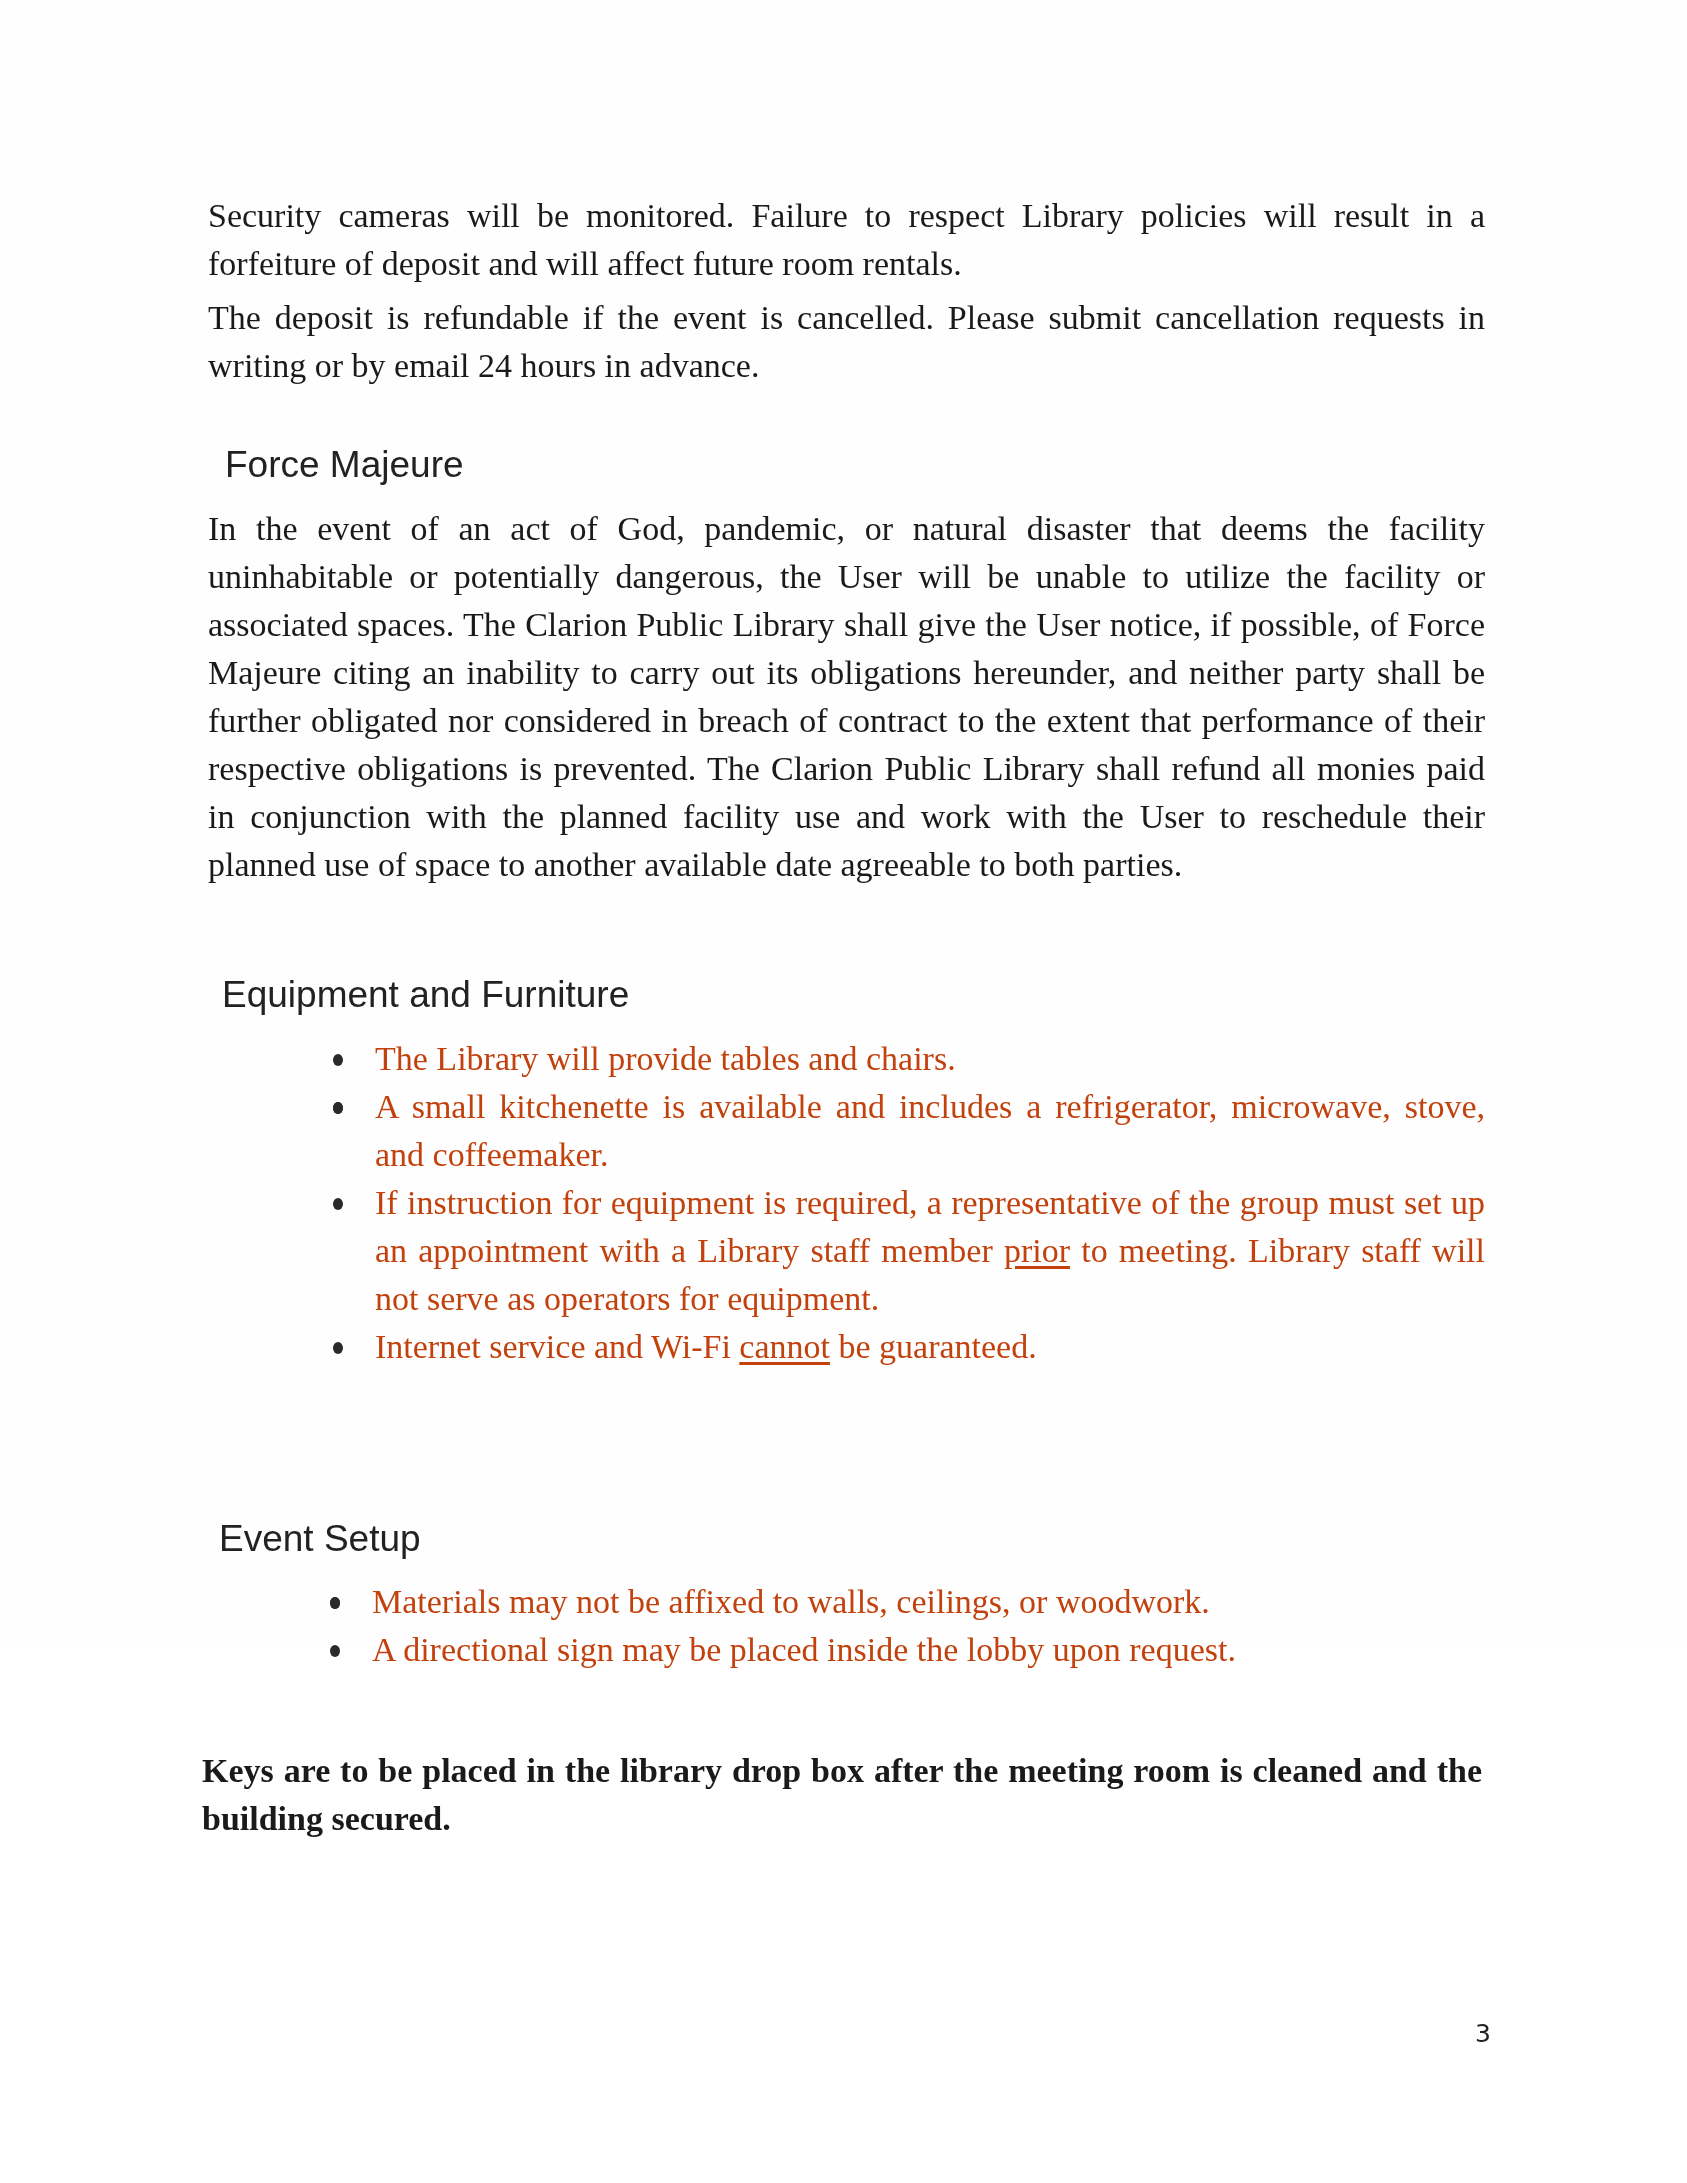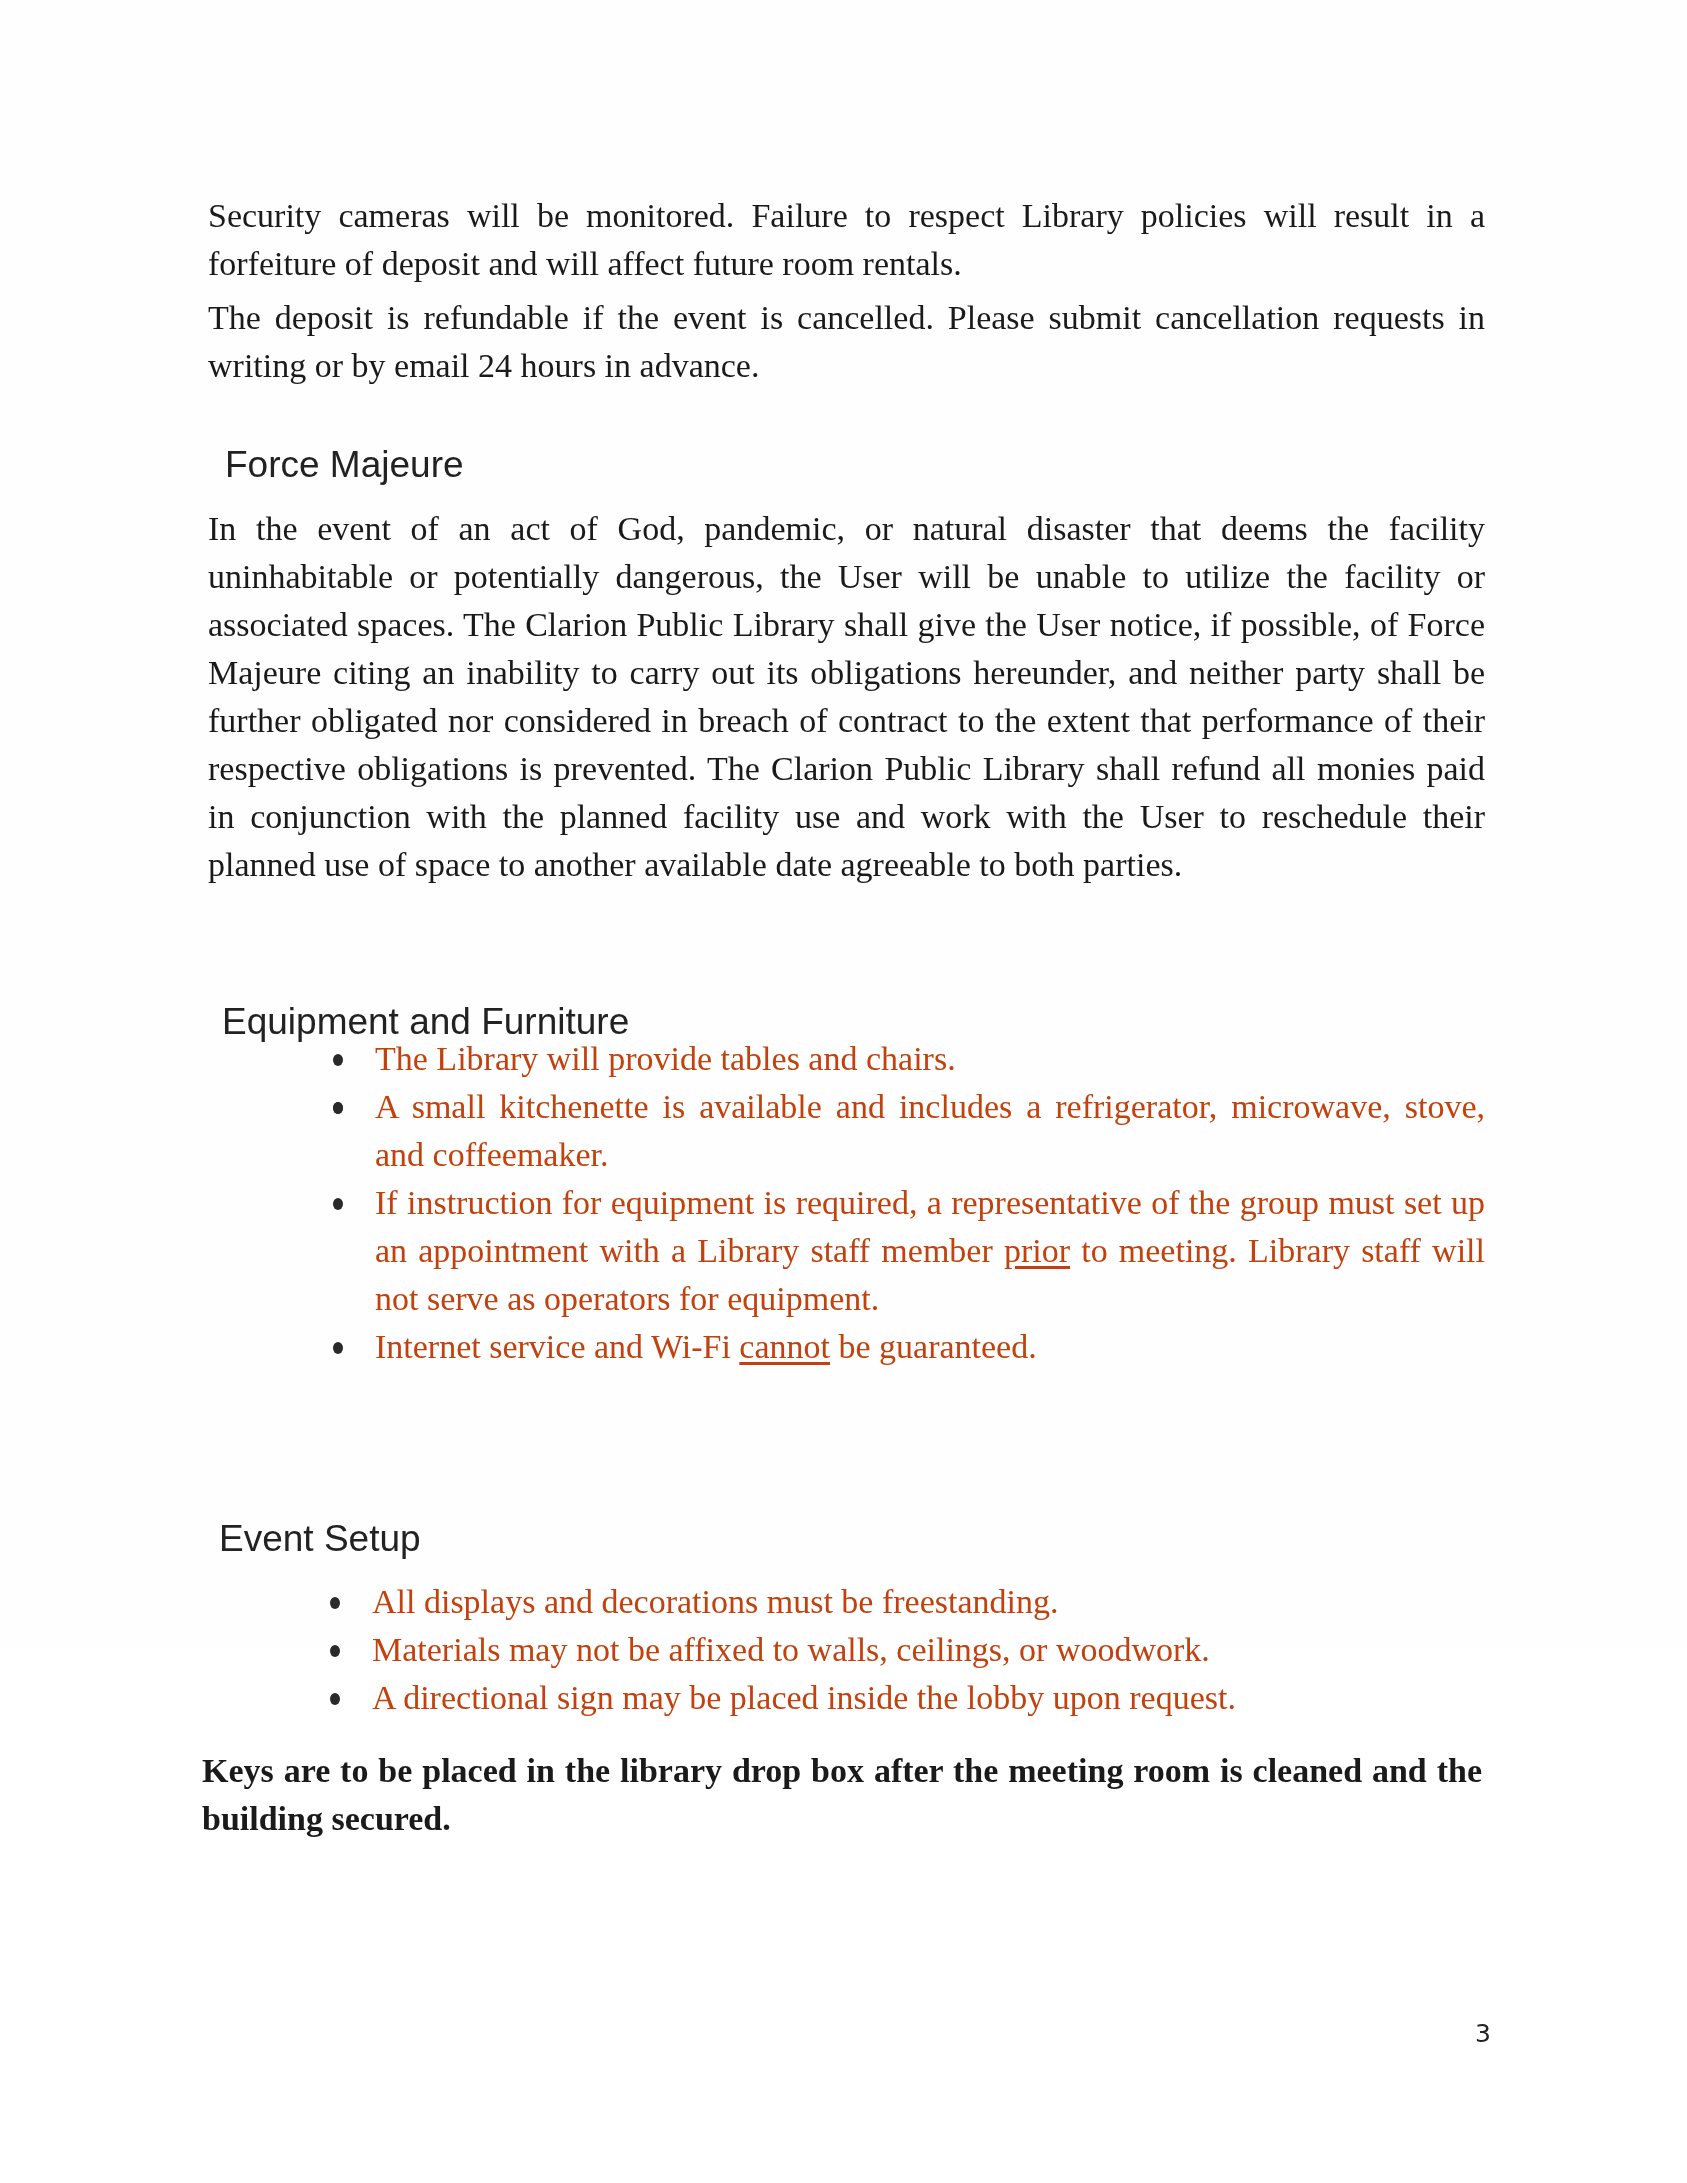--- a/index.html
+++ b/index.html
@@ -65,21 +65,21 @@
 <div class="page">
 
   <p class="body-text" style="left:208px; top:192px; width:1277px;">Security cameras will be monitored. Failure to respect Library policies will result in a forfeiture of deposit and will affect future room rentals.</p>
 
   <p class="body-text" style="left:208px; top:294px; width:1277px;">The deposit is refundable if the event is cancelled. Please submit cancellation requests in writing or by email 24 hours in advance.</p>
 
   <h2 class="heading" style="left:208px; top:425px;">Force Majeure</h2>
 
   <p class="body-text" style="left:208px; top:505px; width:1277px;">In the event of an act of God, pandemic, or natural disaster that deems the facility uninhabitable or potentially dangerous, the User will be unable to utilize the facility or associated spaces. The Clarion Public Library shall give the User notice, if possible, of Force Majeure citing an inability to carry out its obligations hereunder, and neither party shall be further obligated nor considered in breach of contract to the extent that performance of their respective obligations is prevented. The Clarion Public Library shall refund all monies paid in conjunction with the planned facility use and work with the User to reschedule their planned use of space to another available date agreeable to both parties.</p>
 
-  <h2 class="heading" style="left:205px; top:982px;">Equipment and Furniture</h2>
+  <h2 class="heading" style="left:205px; top:955px;">Equipment and Furniture</h2>
 
   <ul class="bullets" style="left:329px; top:1035px; width:1156px;">
     <li>
       <span class="bullet"></span>
       <span>The Library will provide tables and chairs.</span>
     </li>
     <li>
       <span class="bullet"></span>
     </li>
     <li>
@@ -94,21 +94,20 @@
       <span class="bullet"></span>
       <span>Internet service and Wi-Fi </span><span class="u">cannot</span><span> be guaranteed.</span>
     </li>
   </ul>
 
   <h2 class="heading" style="left:202px; top:1499px;">Event Setup</h2>
 
   <ul class="bullets" style="left:326px; top:1578px; width:1159px;">
     <li>
       <span class="bullet"></span>
-      <span>All displays and decorations must be freestanding.</span>
     </li>
     <li>
       <span class="bullet"></span>
       <span>Materials may not be affixed to walls, ceilings, or woodwork.</span>
     </li>
     <li>
       <span class="bullet"></span>
       <span>A directional sign may be placed inside the lobby upon request.</span>
     </li>
   </ul>

